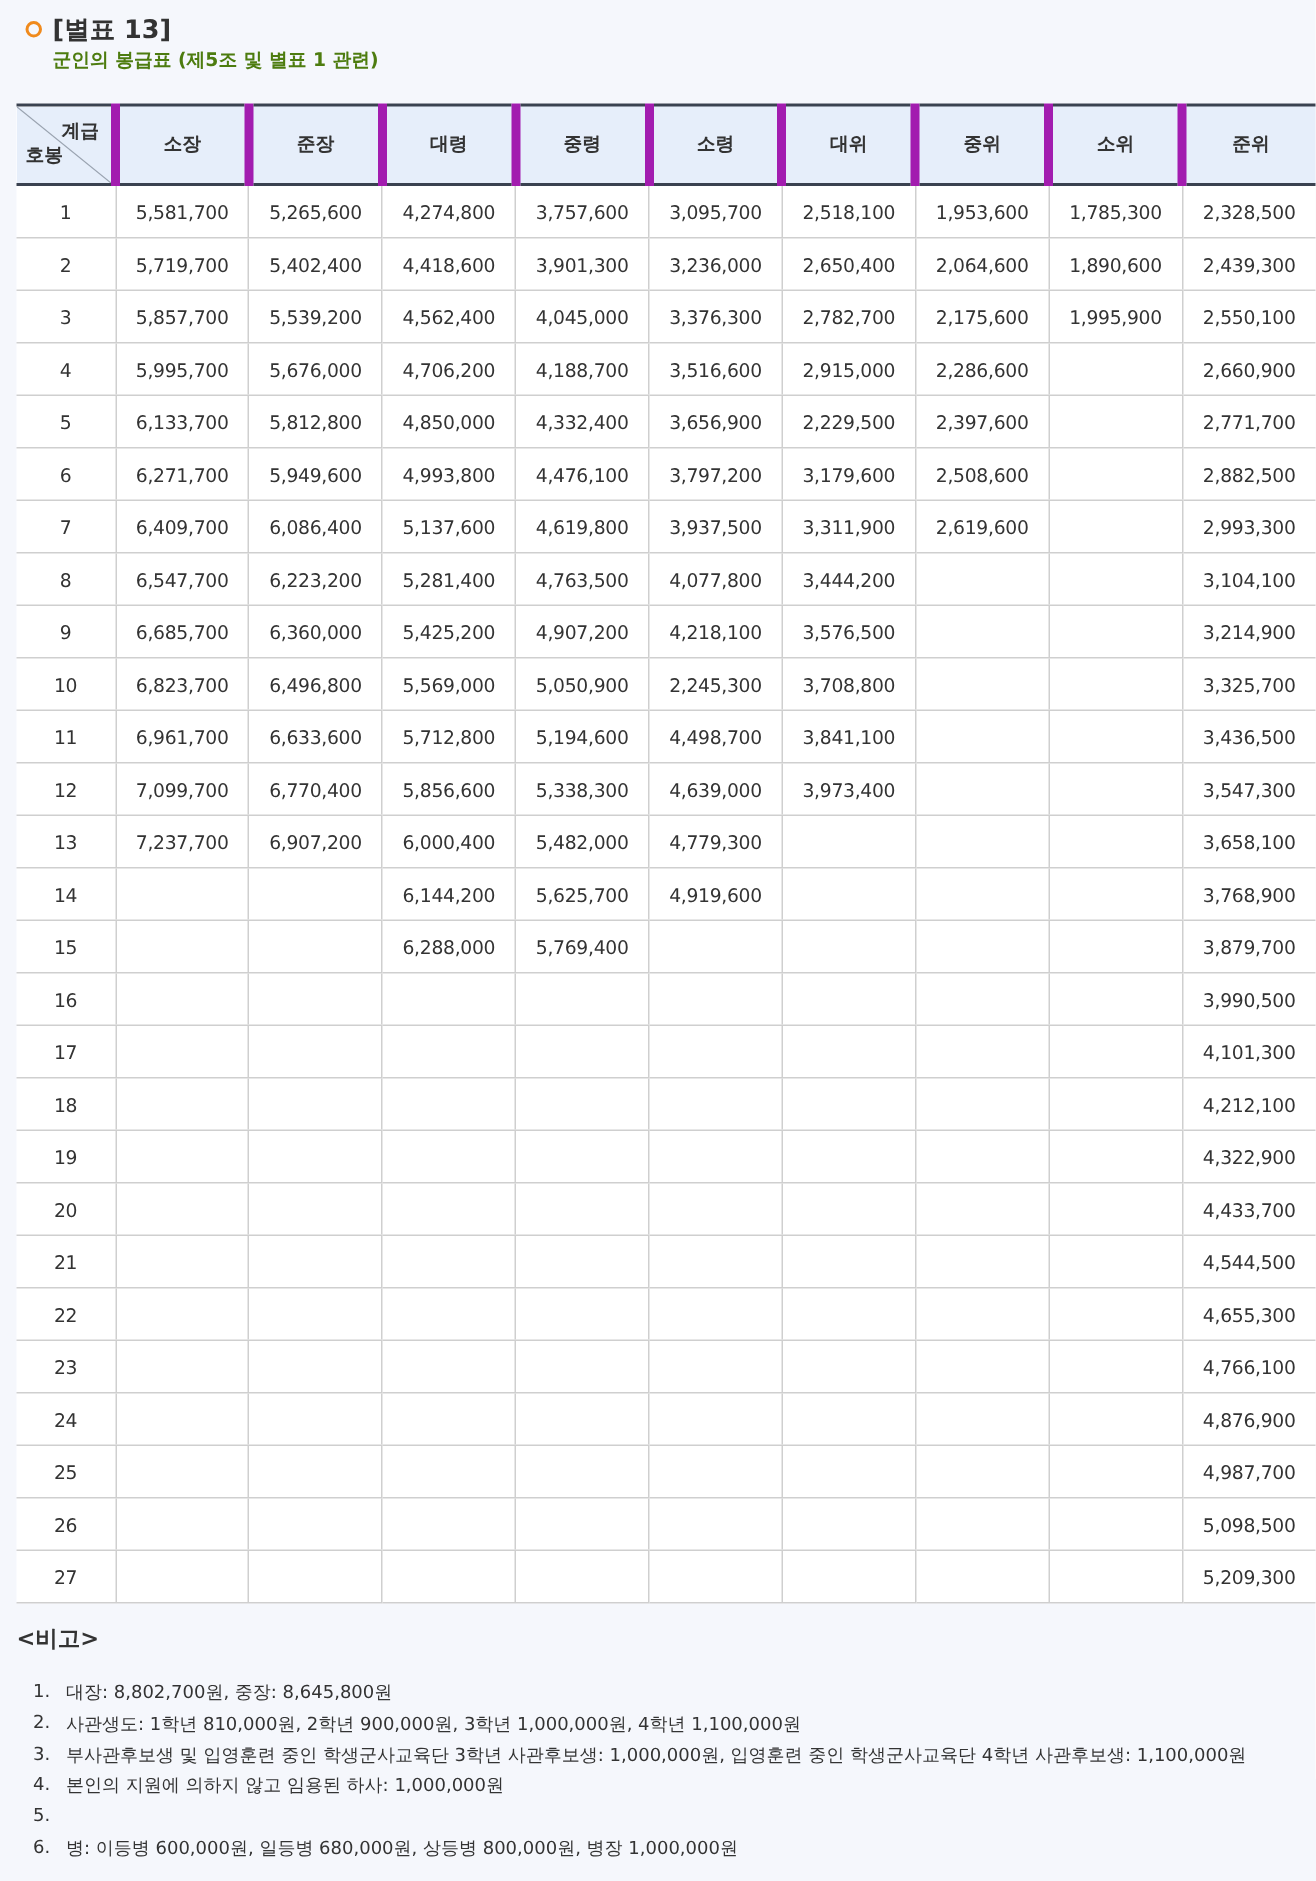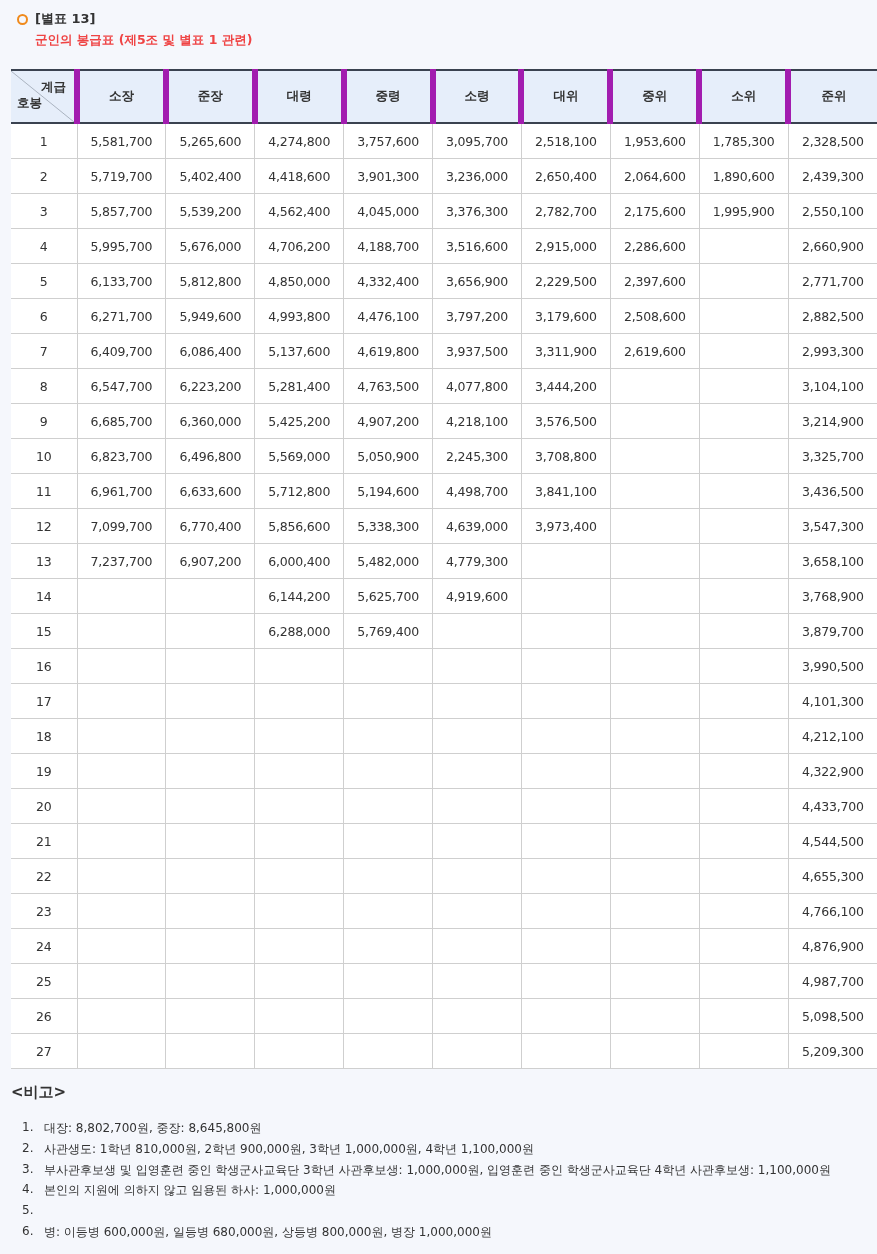--- a/index.html
+++ b/index.html
@@ -4,26 +4,26 @@
 <style>
   html, body { margin:0; padding:0; }
   body {
     width:877px; height:1254px; overflow:hidden;
     background:#f5f7fc;
     font-family:"DejaVu Sans", "Liberation Sans", sans-serif;
     color:#333;
     position:relative;
   }
   .title-block { position:absolute; left:17px; top:10px; }
-  .title-line1 { display:flex; align-items:center; font-size:13px; font-weight:bold; color:#333; height:18px; }
+  .title-line1 { display:flex; align-items:center; font-size:17px; font-weight:bold; color:#333; height:18px; }
   .ring-icon {
     width:7px; height:7px; border:2.5px solid #f08a1c; border-radius:50%;
     margin-right:7px; display:inline-block; background:transparent;
   }
-  .title-line2 { font-size:12.5px; font-weight:bold; color:#ef4444; margin-left:18px; margin-top:4px; }
+  .title-line2 { font-size:12.5px; font-weight:bold; color:#4d7c0f; margin-left:18px; margin-top:4px; }
 
   table.pay {
     position:absolute; left:11px; top:69px;
     width:866px; border-collapse:collapse; table-layout:fixed;
     background:#fff;
     border-top:2px solid #3a4250;
   }
   table.pay col.c0 { width:66px; }
   table.pay col.cx { width:88.9px; }
   table.pay th {

